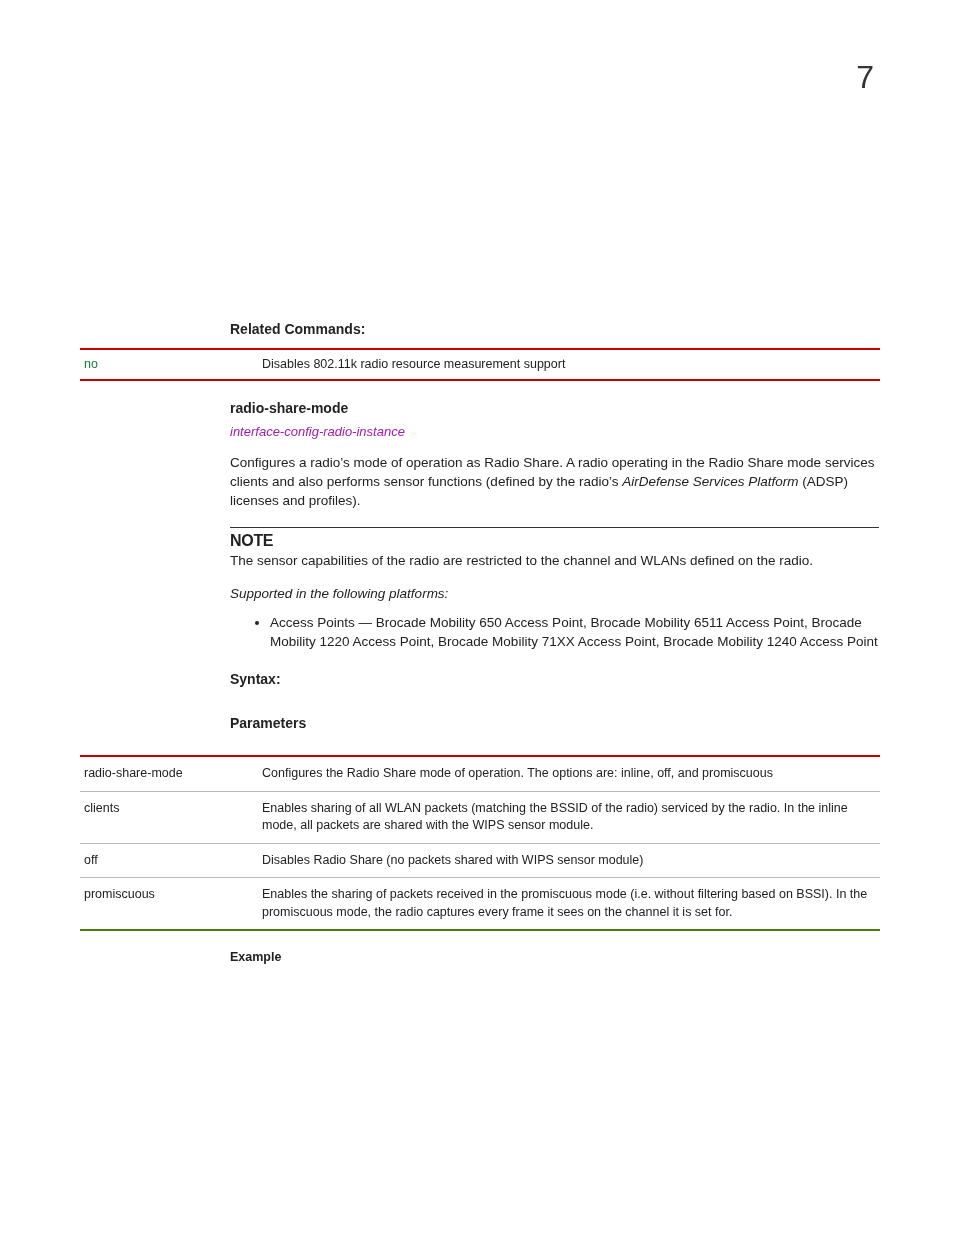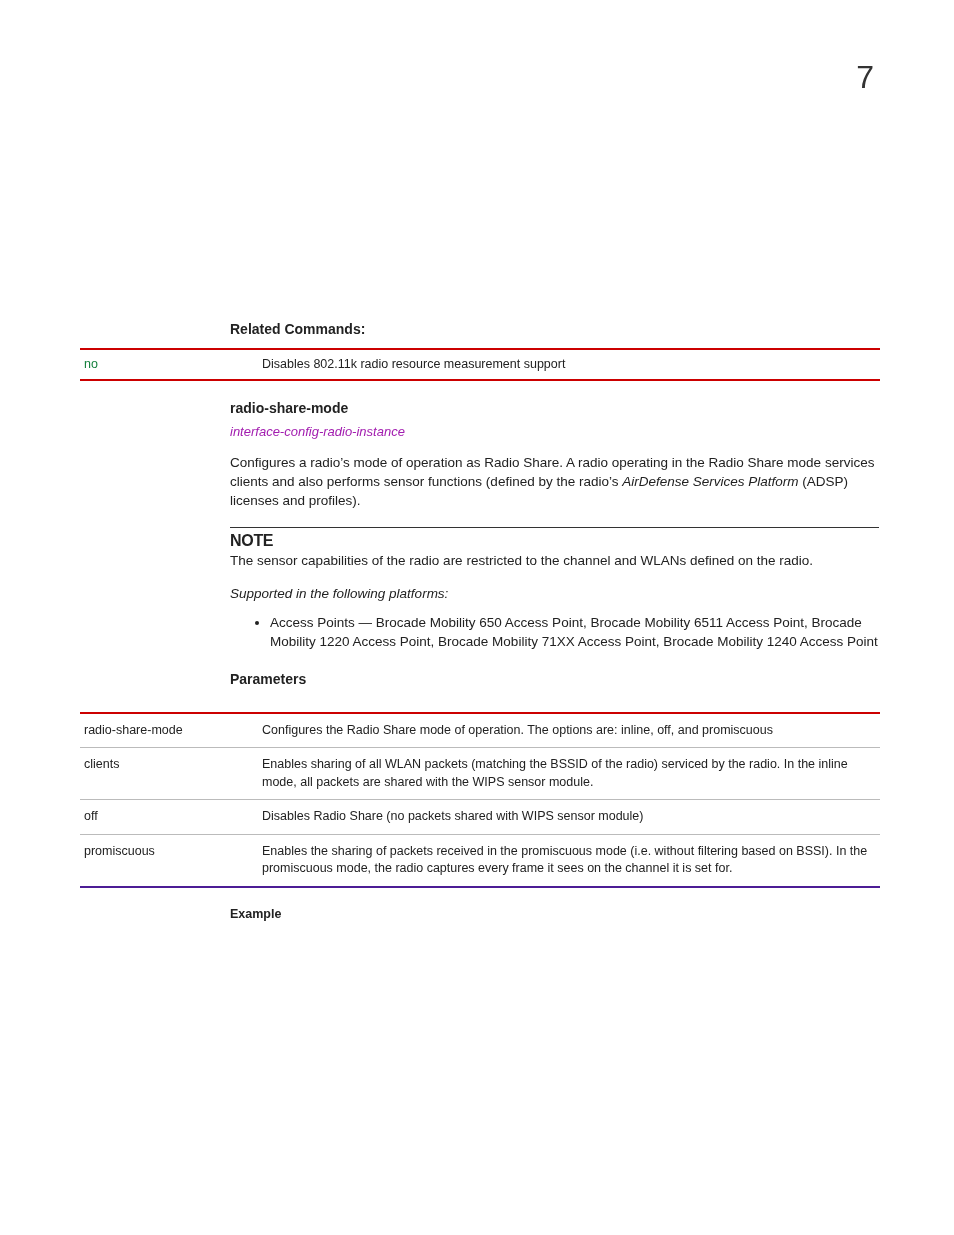--- a/index.html
+++ b/index.html
@@ -105,21 +105,21 @@
     border-collapse: collapse;
     margin-top: 18px;
   }
   .param-tbl td {
     padding: 8px 4px;
     font-size: 12.5px;
     vertical-align: top;
     border-bottom: 1px solid #bbb;
   }
   .param-tbl tr:first-child td { border-top: 2px solid #c00; }
-  .param-tbl tr:last-child td { border-bottom: 2px solid #4c1d95; margin-left: 7px; }
+  .param-tbl tr:last-child td { border-bottom: 2px solid #4d7c0f; margin-left: 7px; }
   .param-tbl td.k { width: 170px; }
   .example-lbl {
     font-weight: 700;
     font-size: 12.5px;
     margin-top: 18px;
   }
 </style>
 </head>
 <body>
 
@@ -151,20 +151,21 @@
 
     <hr class="note-rule">
     <div class="note-lbl">NOTE</div>
     <div class="para">The sensor capabilities of the radio are restricted to the channel and WLANs defined on the radio.</div>
 
     <div class="para supported">Supported in the following platforms:</div>
     <ul class="bull">
       <li>Access Points — Brocade Mobility 650 Access Point, Brocade Mobility 6511 Access Point, Brocade Mobility 1220 Access Point, Brocade Mobility 71XX Access Point, Brocade Mobility 1240 Access Point</li>
     </ul>
 
+    <div class="sect-lbl">Syntax:</div>
 
     <div class="params-lbl">Parameters</div>
 
     <table class="param-tbl">
       <tbody>
           <tr>
         <td class="k">radio-share-mode</td>
         <td>Configures the Radio Share mode of operation. The options are: inline, off, and promiscuous</td>
       </tr>
       <tr>

